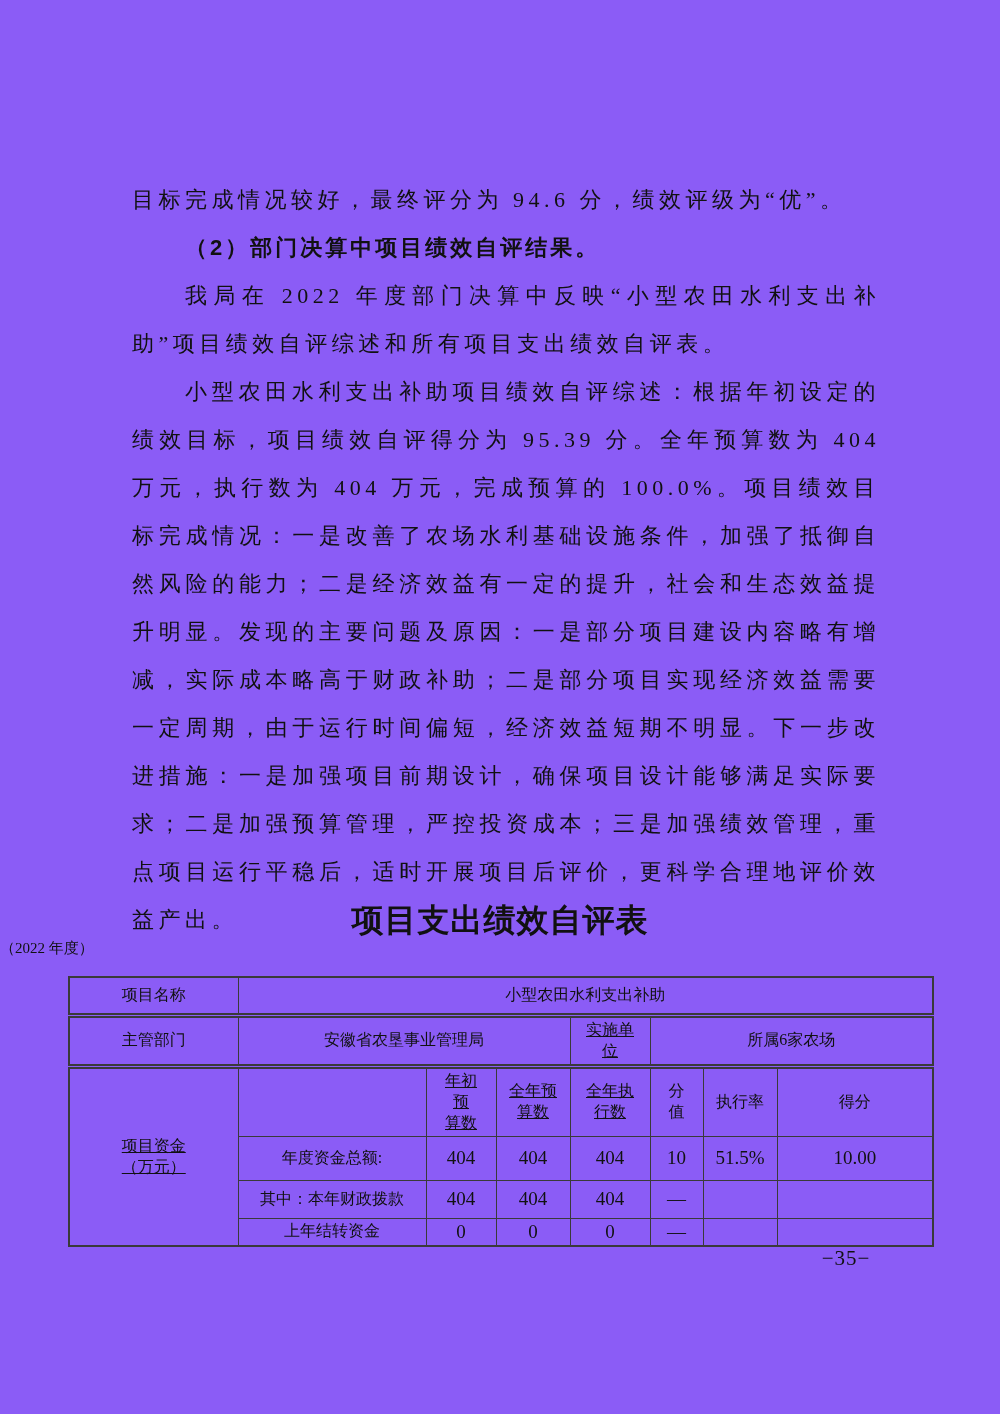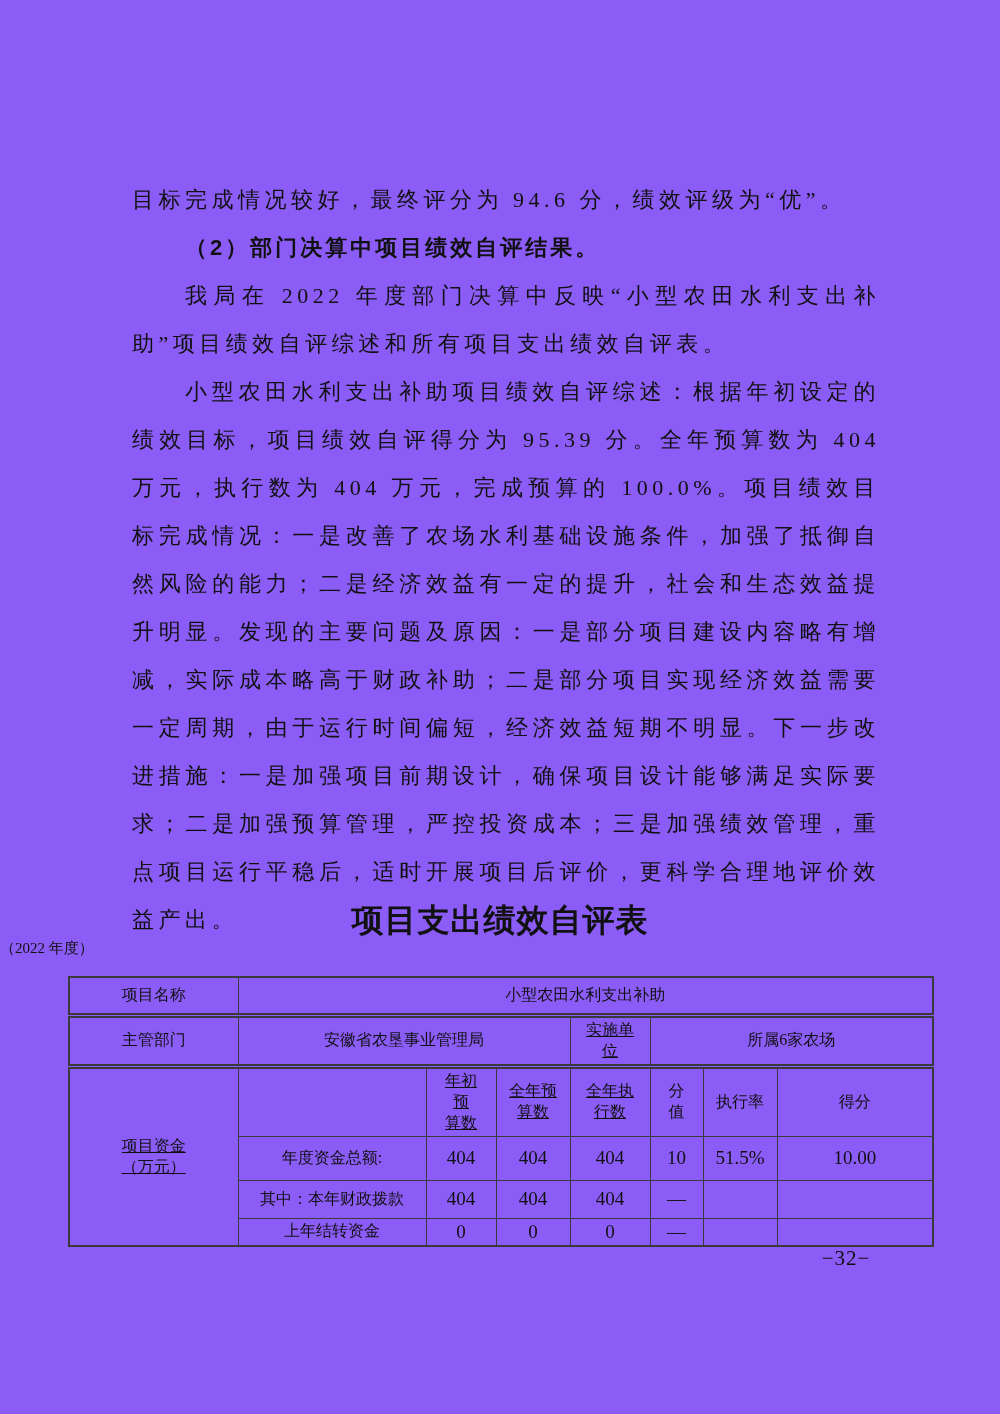--- a/index.html
+++ b/index.html
@@ -154,15 +154,15 @@
         <td class="num">0</td>
         <td class="num">0</td>
         <td class="num">0</td>
         <td class="num">—</td>
         <td class="num"></td>
         <td class="num"></td>
       </tr>
     </tbody>
   </table>
 
-  <div class="page-number">−32−</div>
+  <div class="page-number">−35−</div>
 
 </div>
 
 </body></html>

